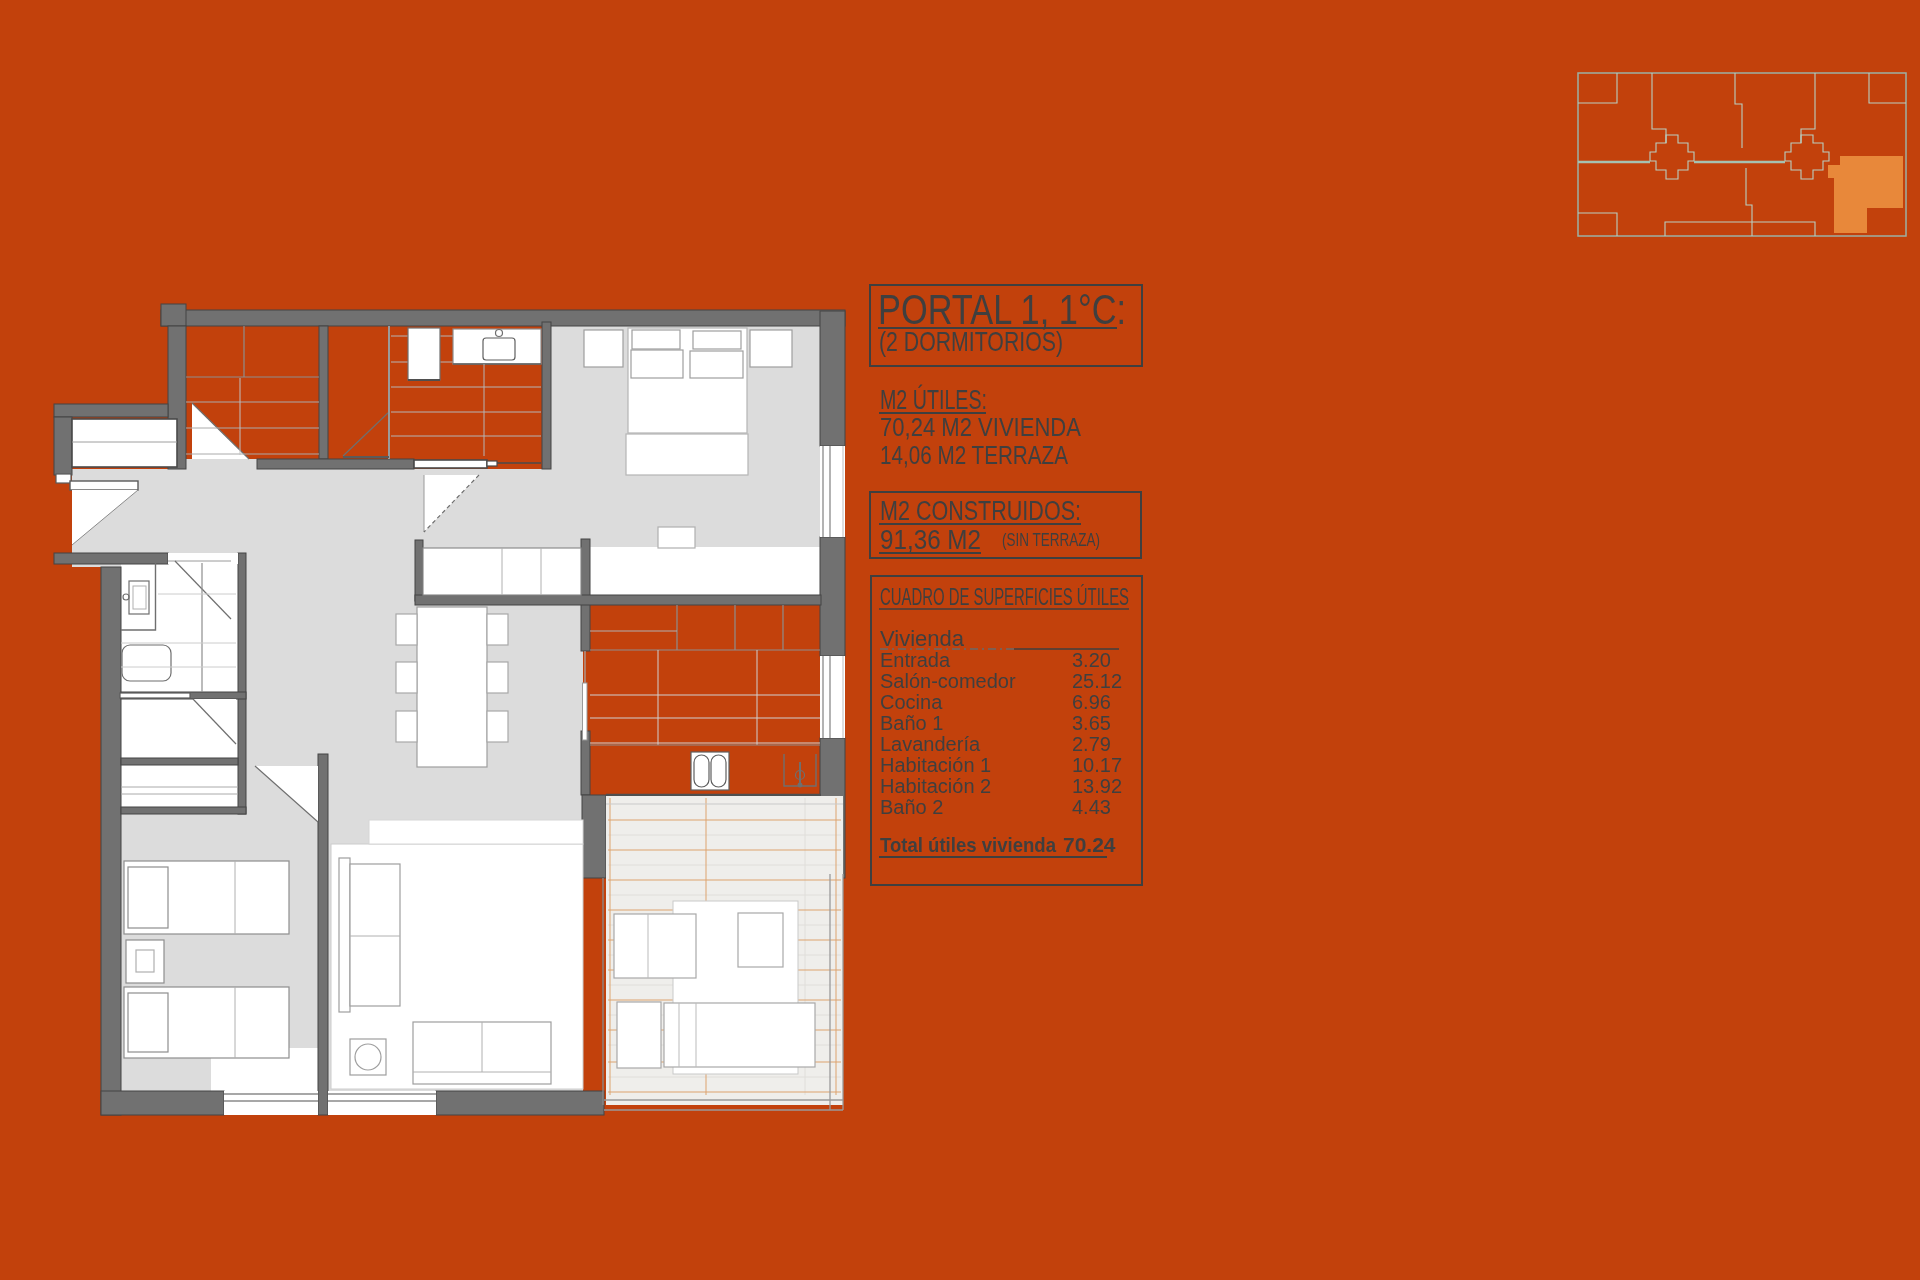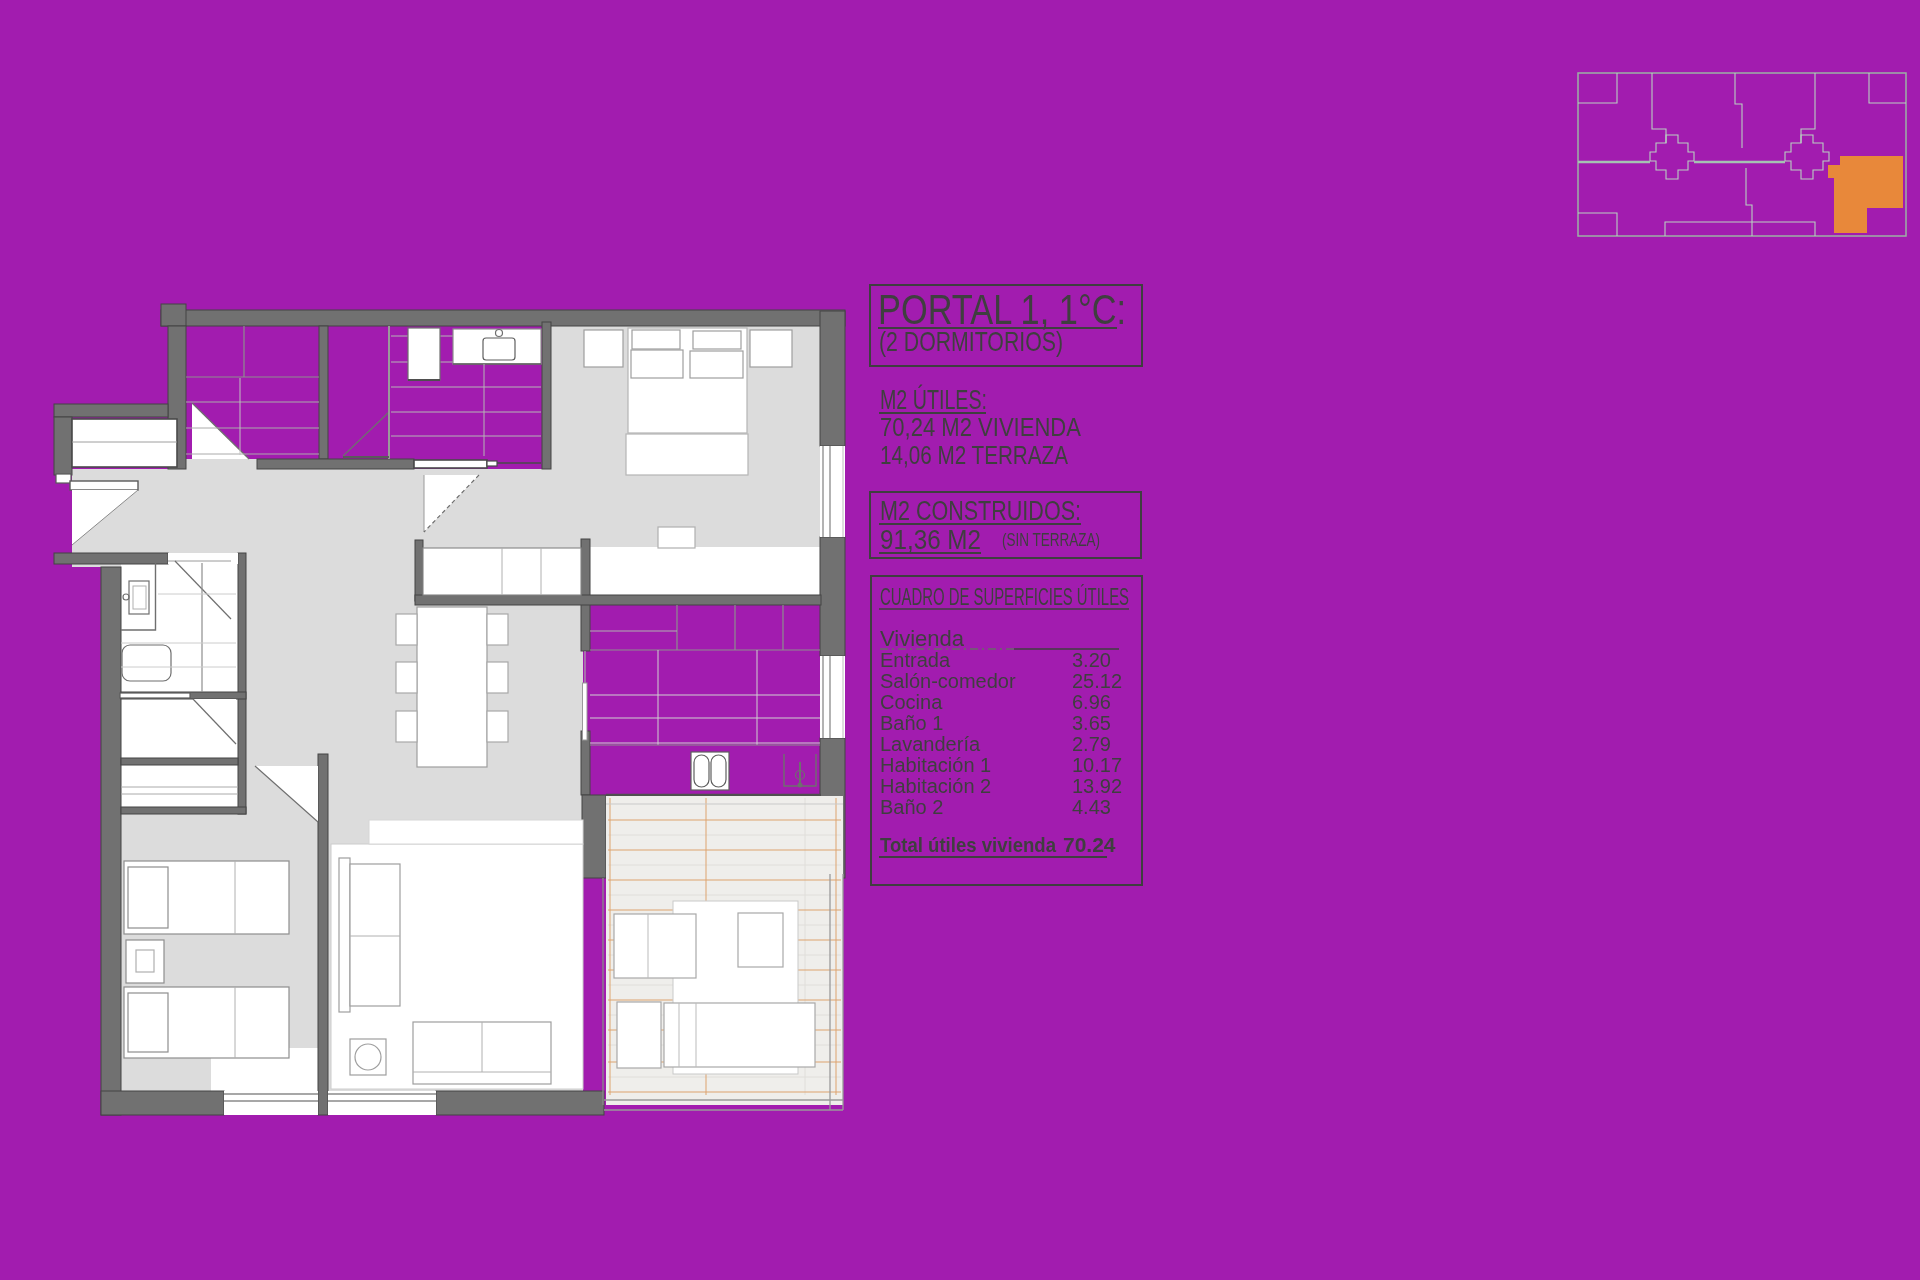--- a/index.html
+++ b/index.html
@@ -1,16 +1,16 @@
 <!DOCTYPE html>
 <html><head>
 <meta charset="utf-8">
 <style>
   html,body{margin:0;padding:0;background:#ffffff;}
-  #page{position:relative;width:1920px;height:1280px;background:#a21caf;overflow:hidden;
+  #page{position:relative;width:1920px;height:1280px;background:#c2410c;overflow:hidden;
         font-family:"Liberation Sans", sans-serif;}
   svg{position:absolute;left:0;top:0;}
 </style>
 </head>
 <body>
 <div id="page">
 <svg width="1920" height="1280" viewBox="0 0 1920 1280">
 <defs></defs>
 
 <g id="floors">

